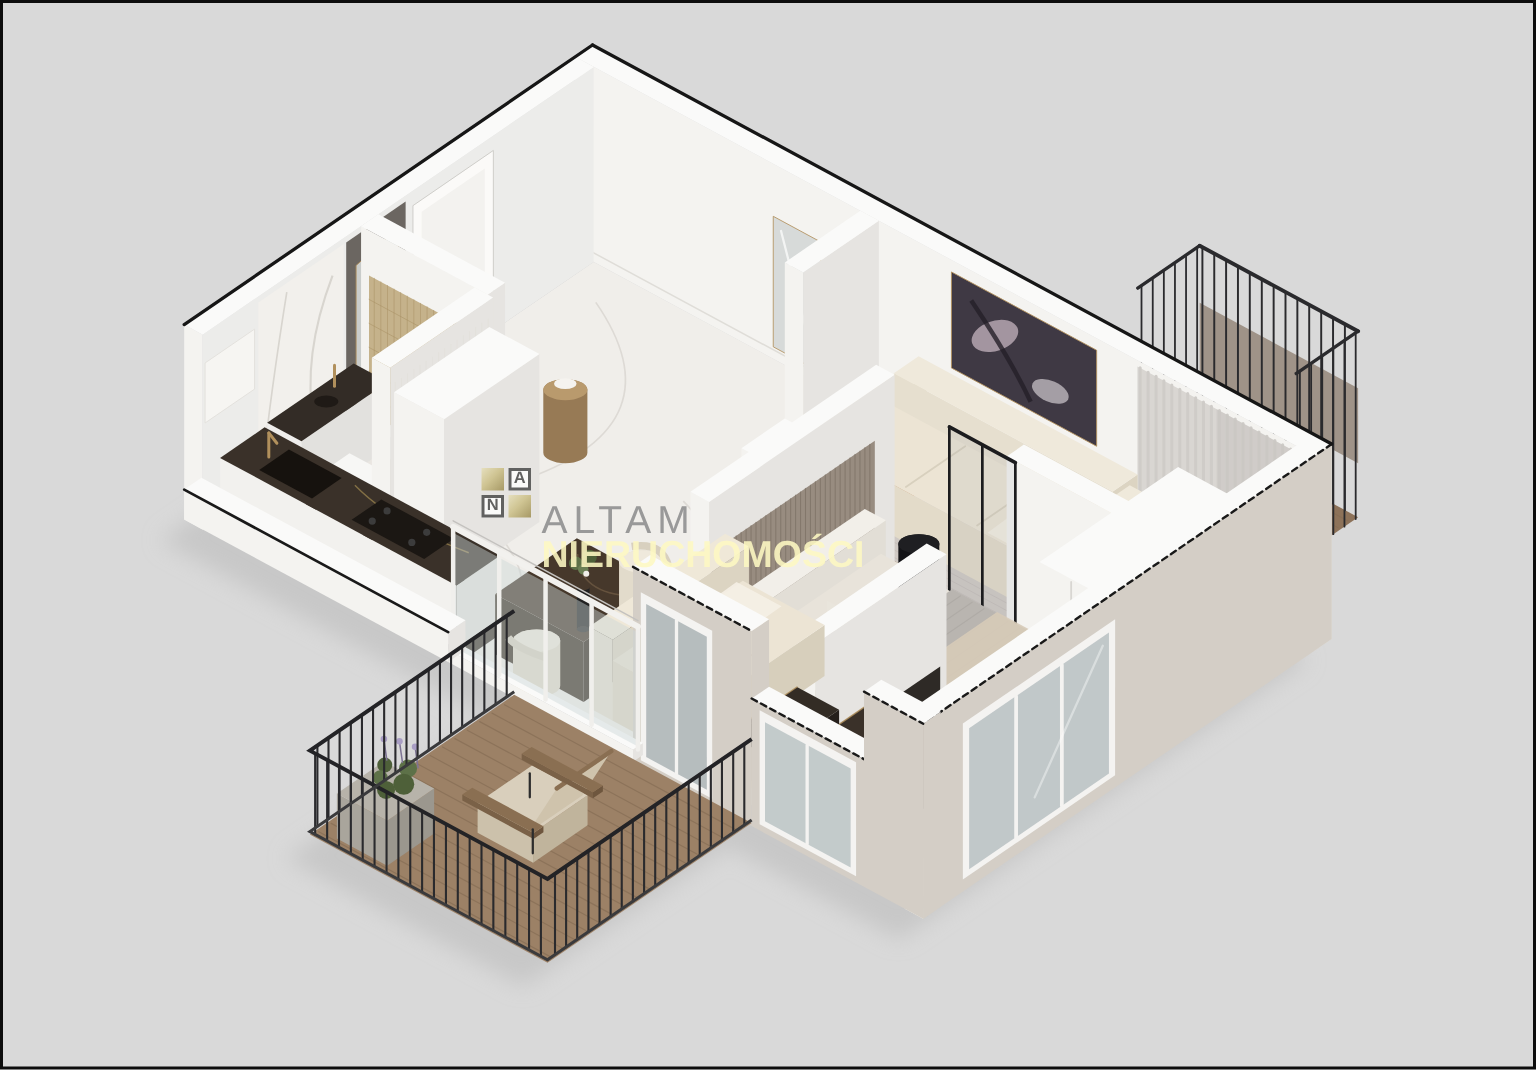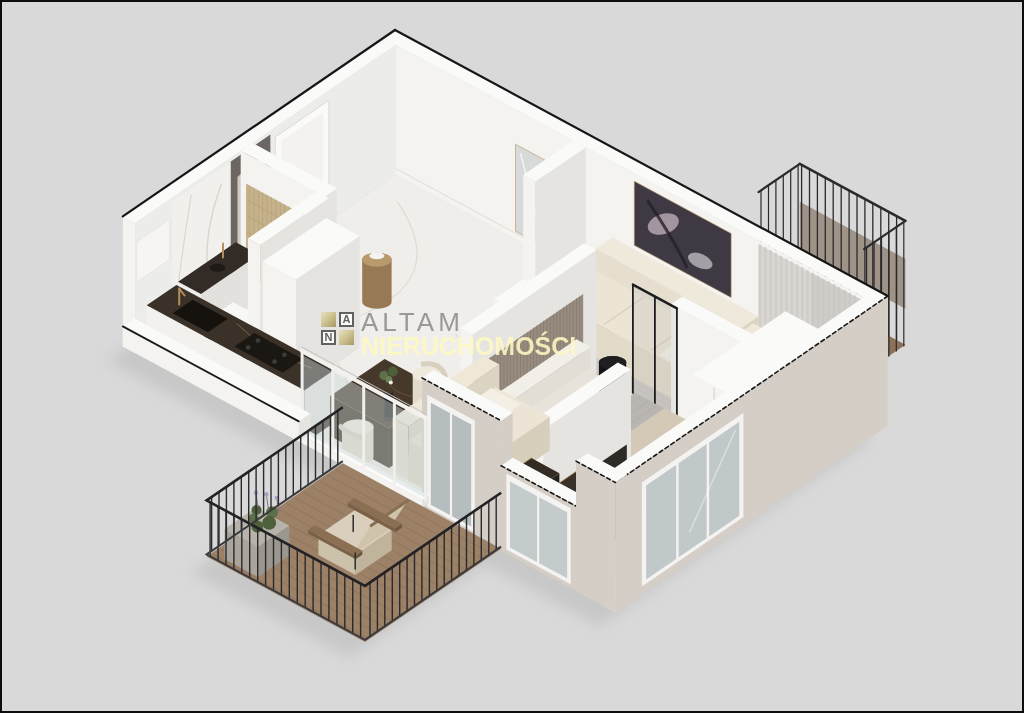--- a/index.html
+++ b/index.html
@@ -6,21 +6,21 @@
   #stage{position:relative;width:1024px;height:713px;overflow:hidden;margin:0 auto;}
   #scene{position:absolute;inset:0;}
   #frame{position:absolute;inset:0;border:2px solid #0d0d0d;pointer-events:none;z-index:30;}
   
   #watermark{position:absolute;left:321px;top:309px;display:flex;gap:7px;opacity:.88;z-index:20;}
   .wm-grid{display:grid;grid-template-columns:15px 15px;grid-template-rows:15px 15px;gap:3px;margin-top:3px;}
   .wm-cell{width:15px;height:15px;box-sizing:border-box;}
   .wm-gold{background:linear-gradient(135deg,#e6dfba 0%,#cdc189 45%,#9e8f55 100%);}
   .wm-letter{background:rgba(255,255,255,.92);border:2px solid #4f4f4f;color:#4f4f4f;
     font-weight:bold;font-size:11px;line-height:11px;display:flex;align-items:center;justify-content:center;}
-  .wm-text{display:flex;flex-direction:column;}
+  .wm-text{display:flex;flex-direction:column;margin-top:24px;}
   .wm-line1{font-size:26px;line-height:26px;letter-spacing:4px;color:#8e8e8e;font-weight:400;}
   .wm-line2{font-size:25px;line-height:26px;letter-spacing:0px;color:#fef9c3;font-weight:700;margin-top:-2px;}
 </style>
 </head>
 <body>
 
 <div id="stage">
   <div id="scene"><svg width="1024" height="713" viewBox="0 0 1024 713">
    <defs>
           <filter id="blur" x="-20%" y="-20%" width="140%" height="140%">

